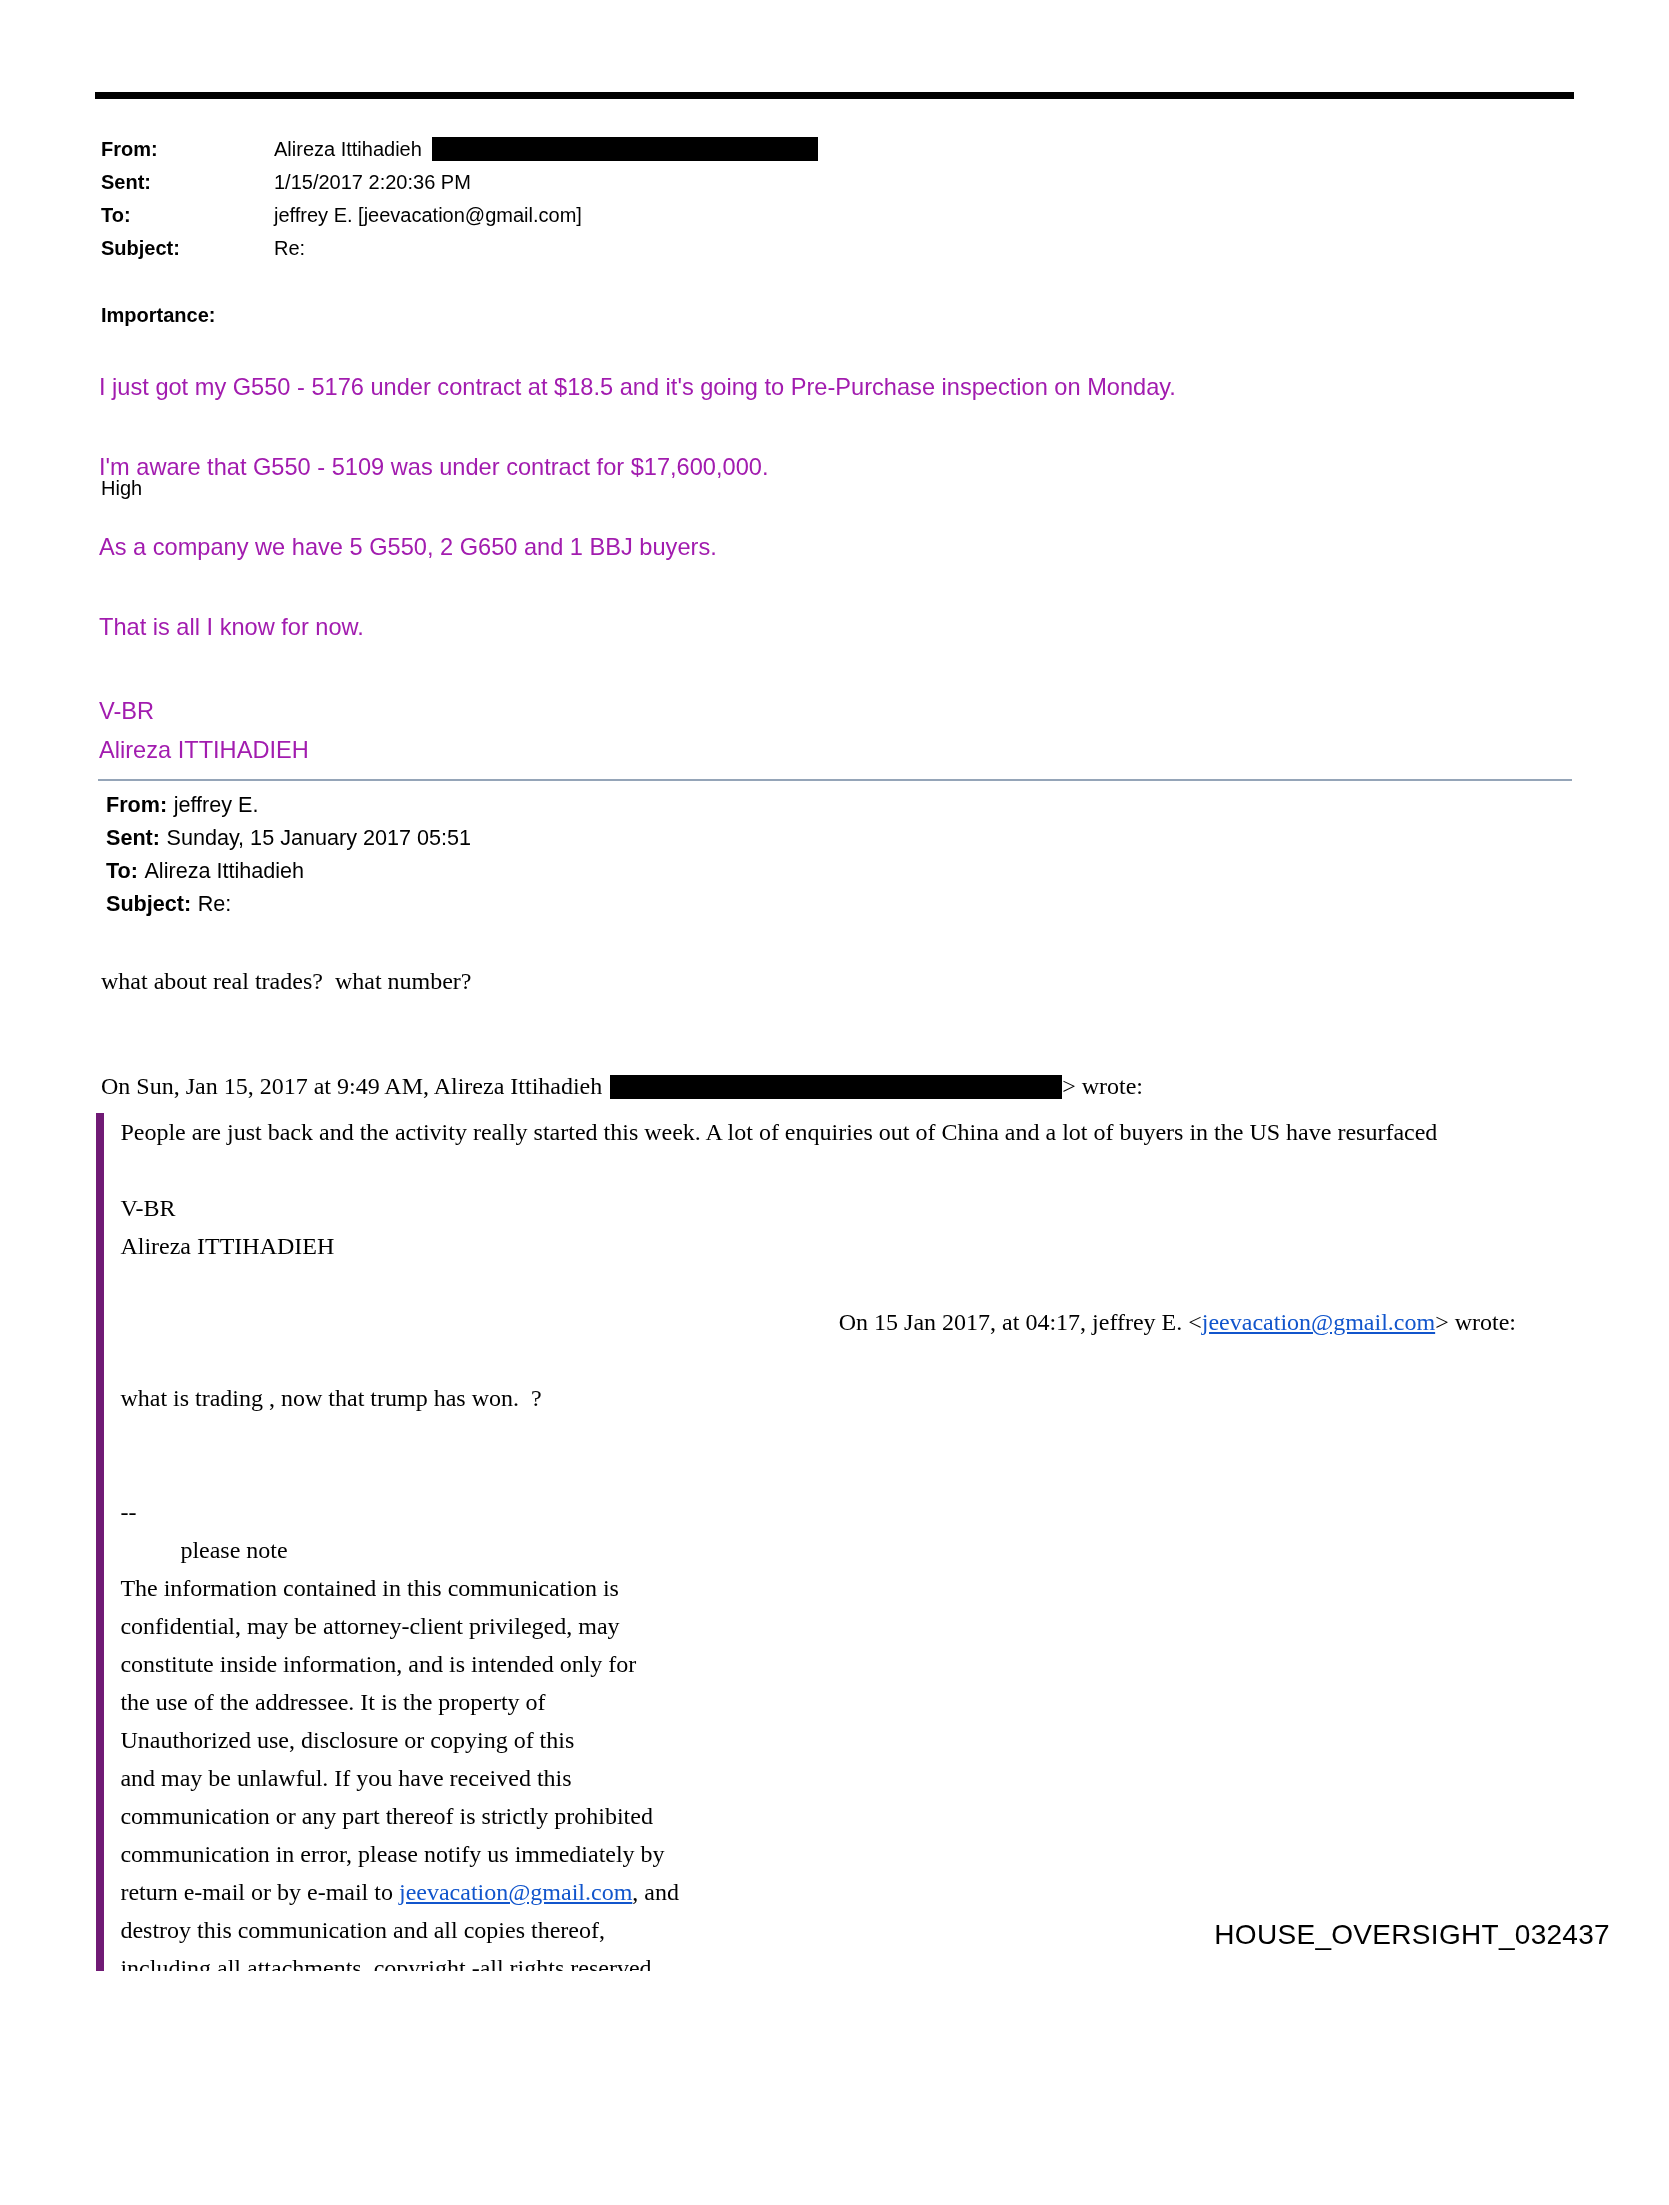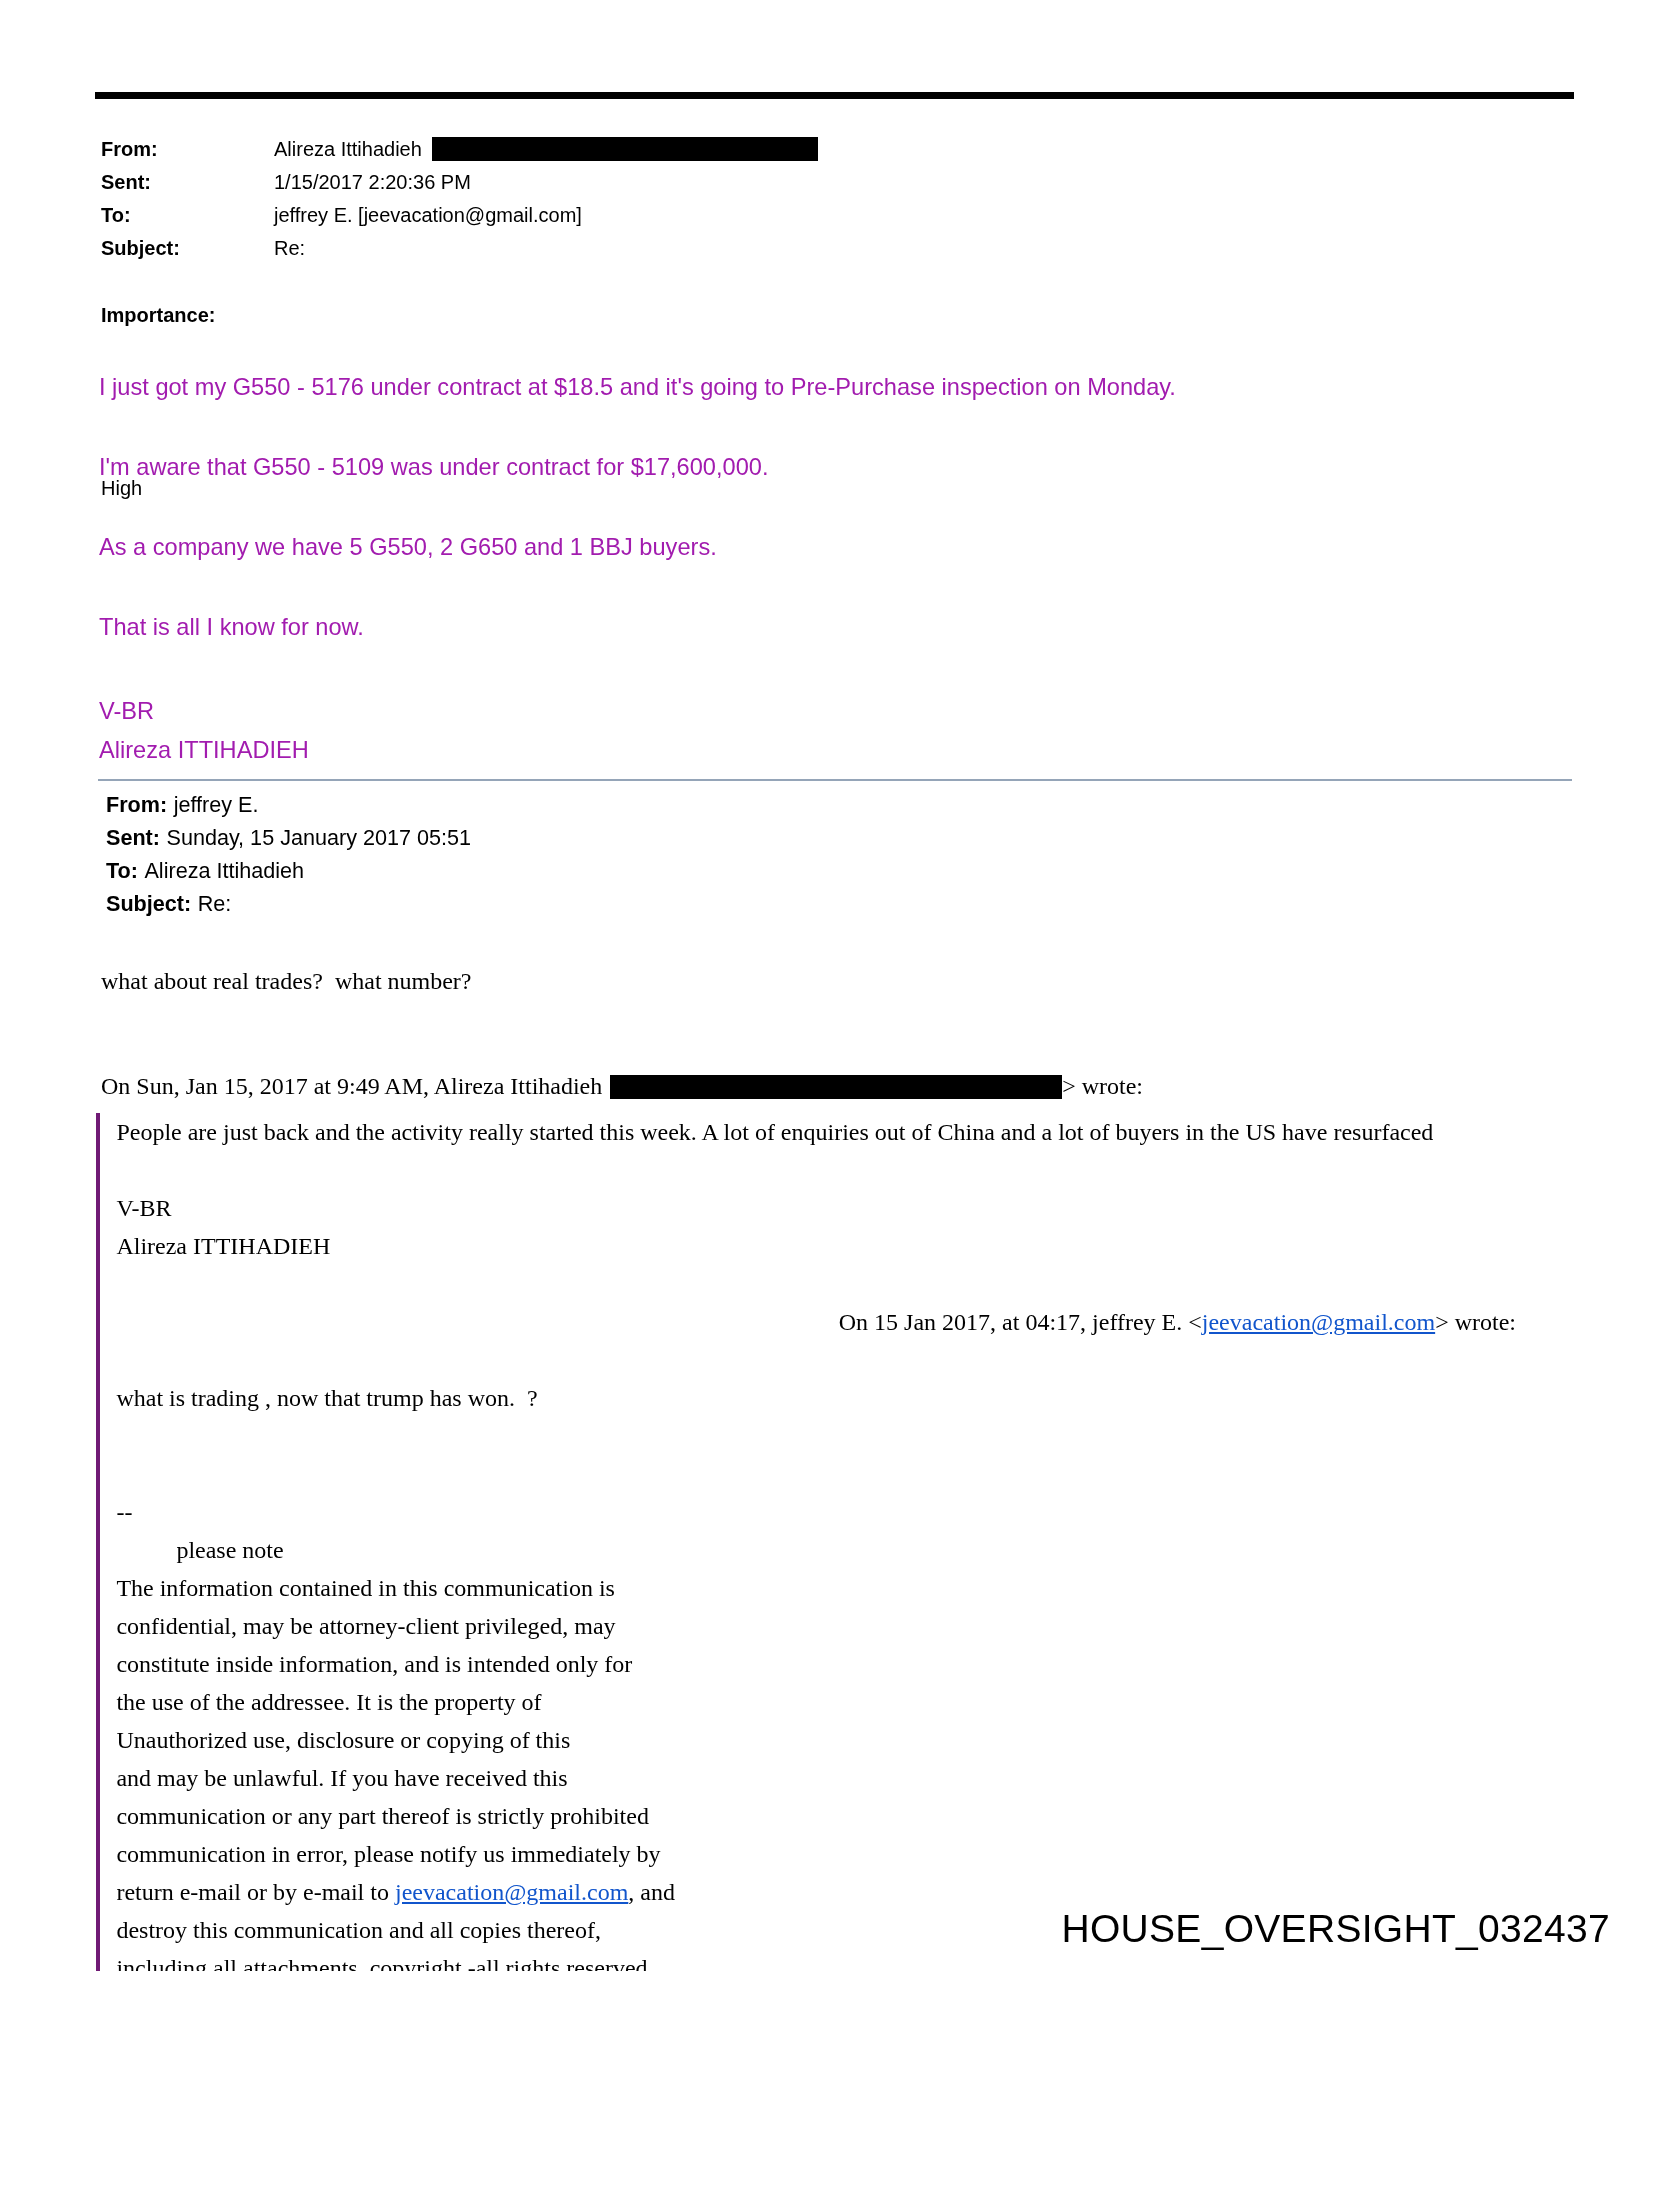--- a/index.html
+++ b/index.html
@@ -73,39 +73,39 @@
     position: absolute;
     left: 101px; top: 1070px;
     font-size: 24px; line-height: 33px;
     white-space: nowrap;
   }
   .r2 { width: 452px; height: 23.6px; margin-left: 7.9px; top: -1.3px; }
   .quote-block {
     position: absolute;
     left: 96px; top: 1113px;
     width: 1420px;
-    border-left: 4px solid #701a75;
+    border-left: 8px solid #701a75;
     padding: 0 0 14.4px 16.4px;
     font-size: 24px; line-height: 38px;
   }
   .quote-block div, .quote-block p { margin: 0; }
   .q-sig1 { margin-top: 38px !important; }
   .q-attr { margin-top: 38px !important; text-align: right; }
   .q-q2 { margin-top: 38px !important; white-space: pre-wrap; }
   .q-dashes { margin-top: 76px !important; }
   .q-note { padding-left: 60px; }
   a.mail-link, .mail-link {
     color: #1155cc;
     text-decoration: underline;
     cursor: pointer;
   }
   .footer-bates {
     position: absolute;
     right: 59px; bottom: 19.6px;
-    font-size: 39px;
+    font-size: 28px;
     letter-spacing: 0.3px;
     color: #000000;
     font-family: "Liberation Sans", sans-serif;
   }
 </style>
 </head>
 <body>
 
 <div class="page">
 

